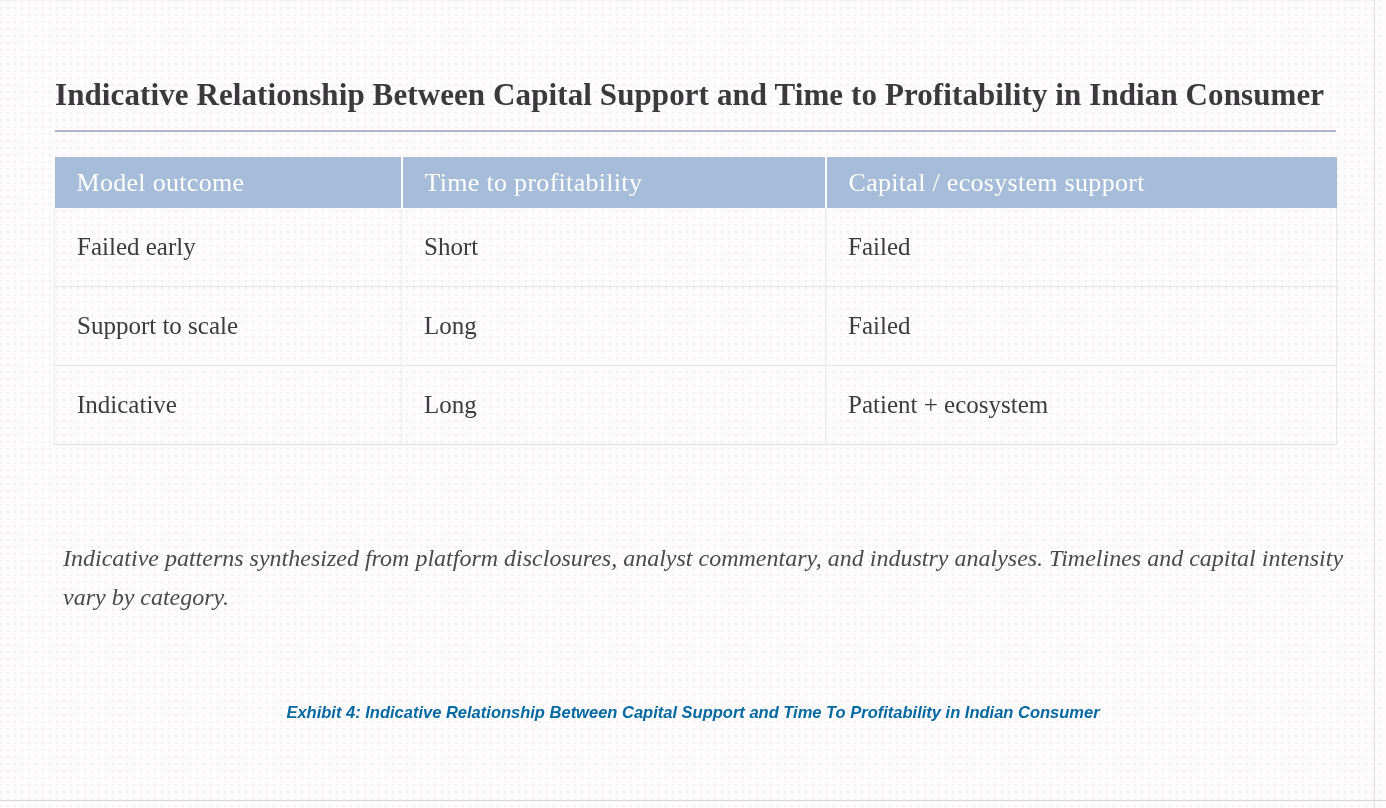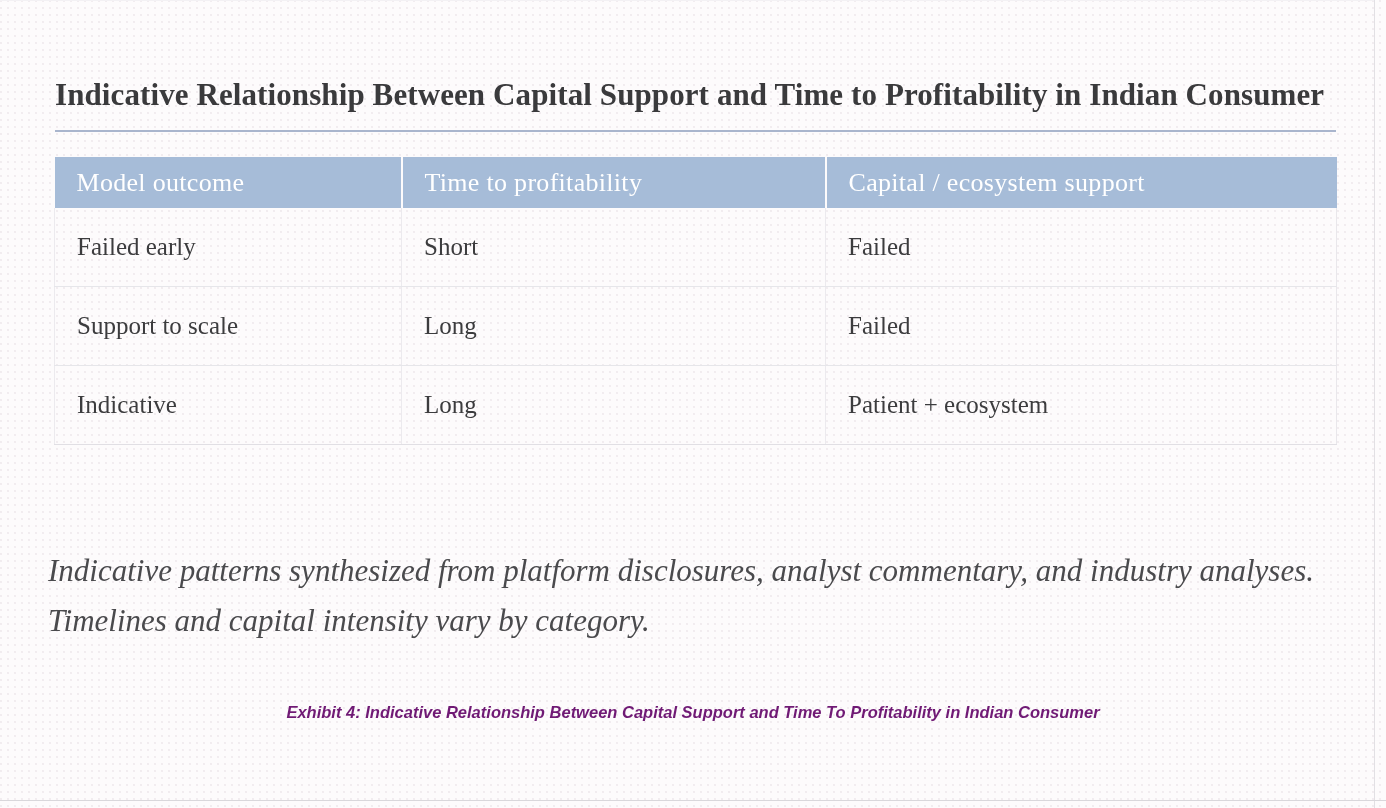--- a/index.html
+++ b/index.html
@@ -131,40 +131,40 @@
   .exhibit-table tbody td:first-child {
     border-left: 1px solid #eceaee;
   }
 
   .col-1 { width: 347px; }
   .col-2 { width: 424px; }
   .col-3 { width: 511px; }
 
   .footnote {
     position: absolute;
-    left: 48px;
+    left: 63px;
     top: 515px;
     width: 1300px;
-    font-size: 31px;
+    font-size: 24px;
     line-height: 1.62;
     font-style: italic;
     color: #4a4a4d;
     font-family: "Liberation Serif", serif;
   }
 
   .caption {
     position: absolute;
     left: 0;
     top: 703px;
     width: 1386px;
     text-align: center;
     font-size: 16.5px;
     font-style: italic;
     font-weight: bold;
-    color: #701a75;
+    color: #0369a1;
     font-family: "Liberation Sans", sans-serif;
   }
 </style>
 </head>
 <body>
 
 <div class="paper-texture"></div>
 
 <div class="slide">
 

